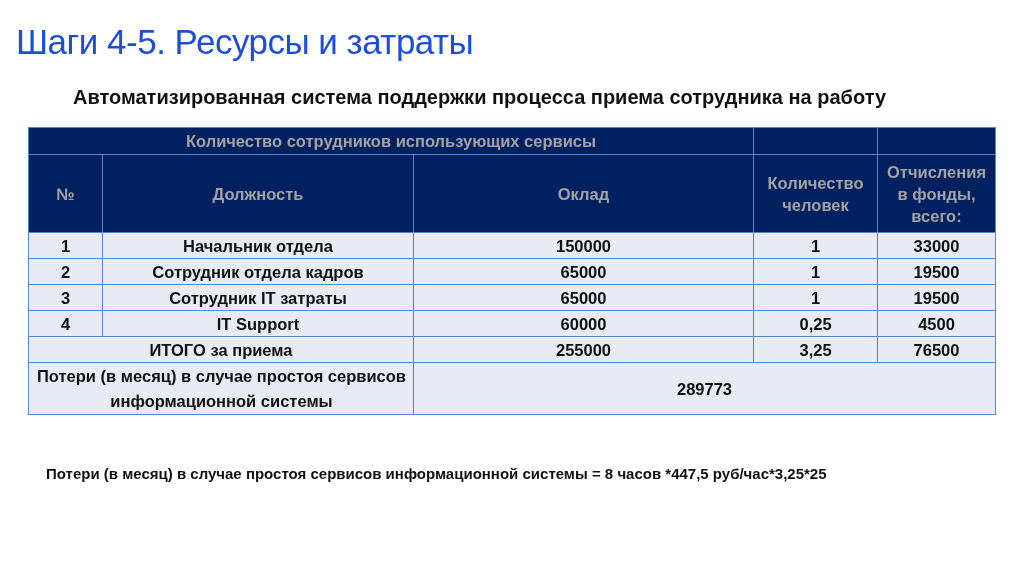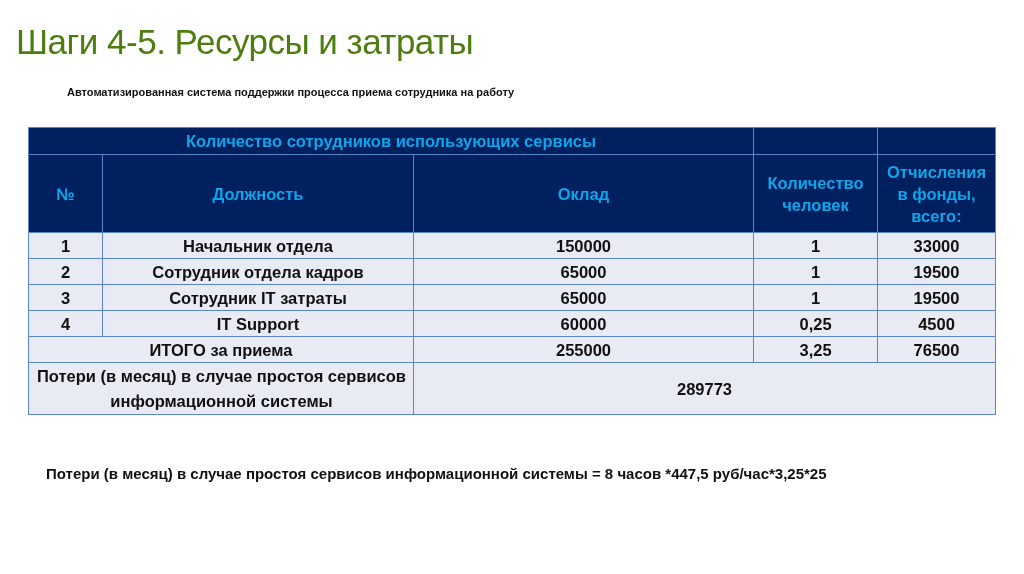--- a/index.html
+++ b/index.html
@@ -2,41 +2,41 @@
 <html><head>
 <meta charset="utf-8">
 <style>
   html, body { margin: 0; padding: 0; }
   body {
     width: 1024px; height: 574px; background: #ffffff; position: relative; overflow: hidden;
     font-family: "Liberation Sans", "DejaVu Sans", sans-serif;
   }
   .title {
     position: absolute; left: 16px; top: 22px;
-    font-size: 35px; color: #4d7c0f; letter-spacing: -0.5px;
+    font-size: 35px; color: #1d4ed8; letter-spacing: -0.5px;
     font-family: "Liberation Sans", sans-serif;
   }
   .subtitle {
-    position: absolute; left: 67px; top: 86px;
-    font-size: 11px; font-weight: bold; color: #111;
+    position: absolute; left: 73px; top: 86px;
+    font-size: 20px; font-weight: bold; color: #111;
   }
   table.res {
     position: absolute; left: 28px; top: 127px;
     border-collapse: collapse; table-layout: fixed;
     width: 967px;
     font-size: 16.5px; font-weight: bold; color: #111;
   }
   table.res td {
     border: 1px solid #5a86c8;
     text-align: center; vertical-align: middle; padding: 0 2px;
     background: #e8eaf4;
     line-height: 20px;
   }
   table.res tr.h td {
-    background: #002060; color: #0ea5e9;
+    background: #002060; color: #a3a3a3;
   }
   tr.h1 td { height: 26px; }
   tr.h2 td { height: 77px; line-height: 22px; }
   tr.d td { height: 25px; }
   tr.loss td { height: 51px; }
   td.left { text-align: left; padding-left: 3px !important; line-height: 25px !important; }
   .footer {
     position: absolute; left: 46px; top: 465px;
     font-size: 15px; font-weight: bold; color: #111; text-align: right;
   }

